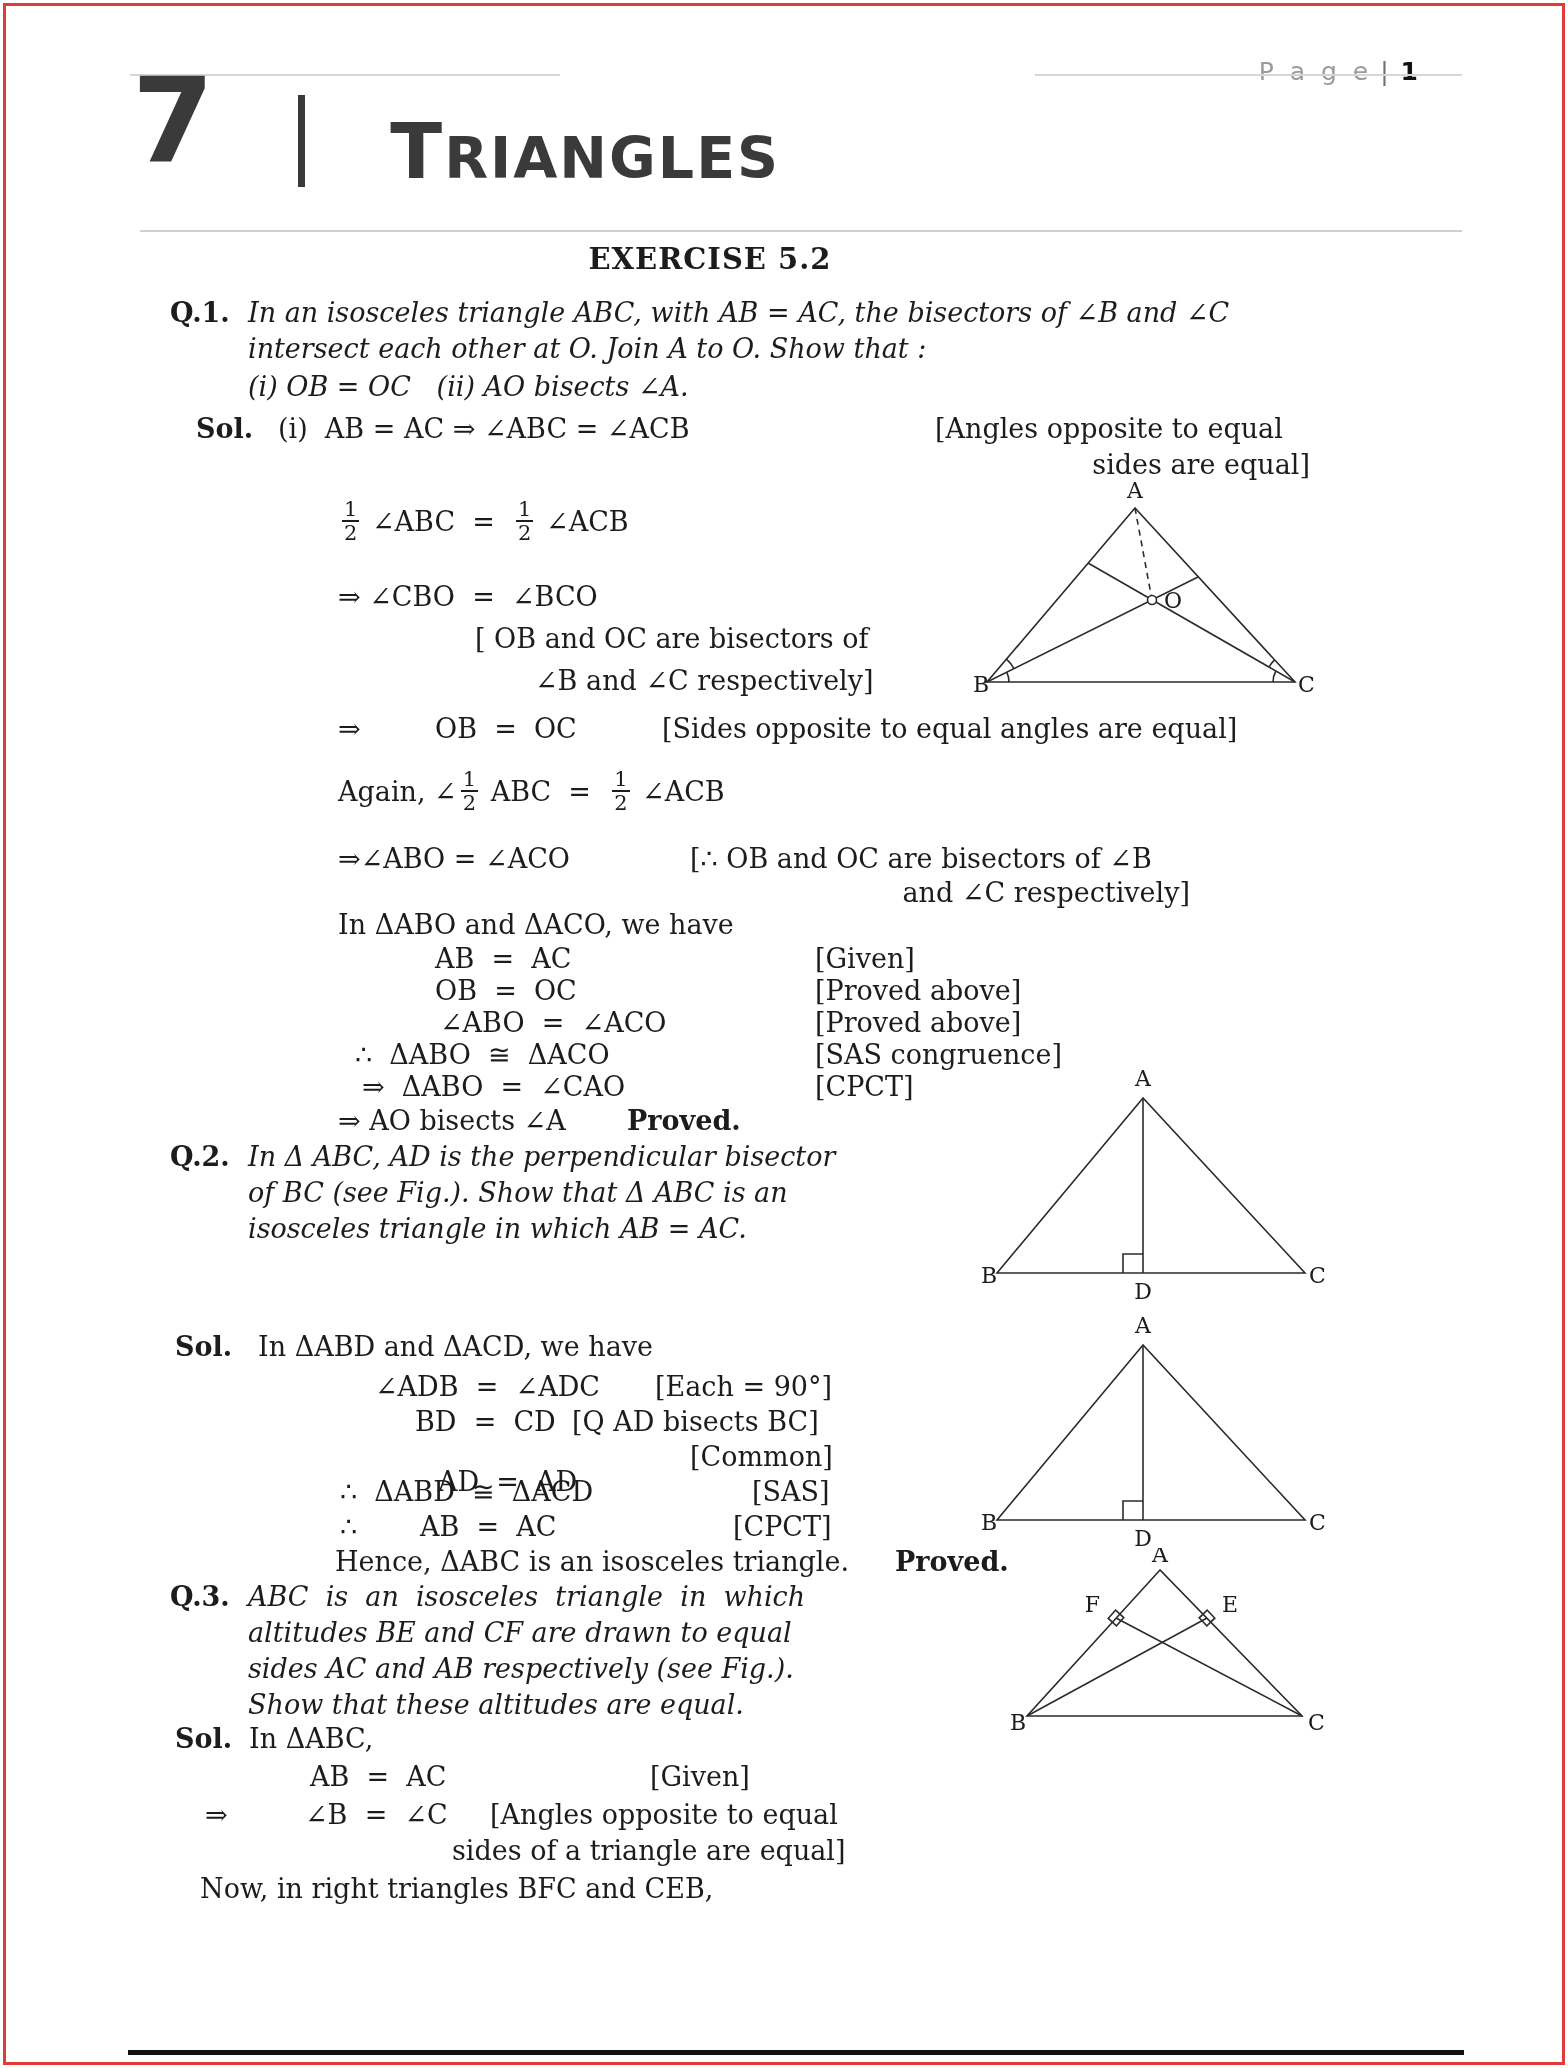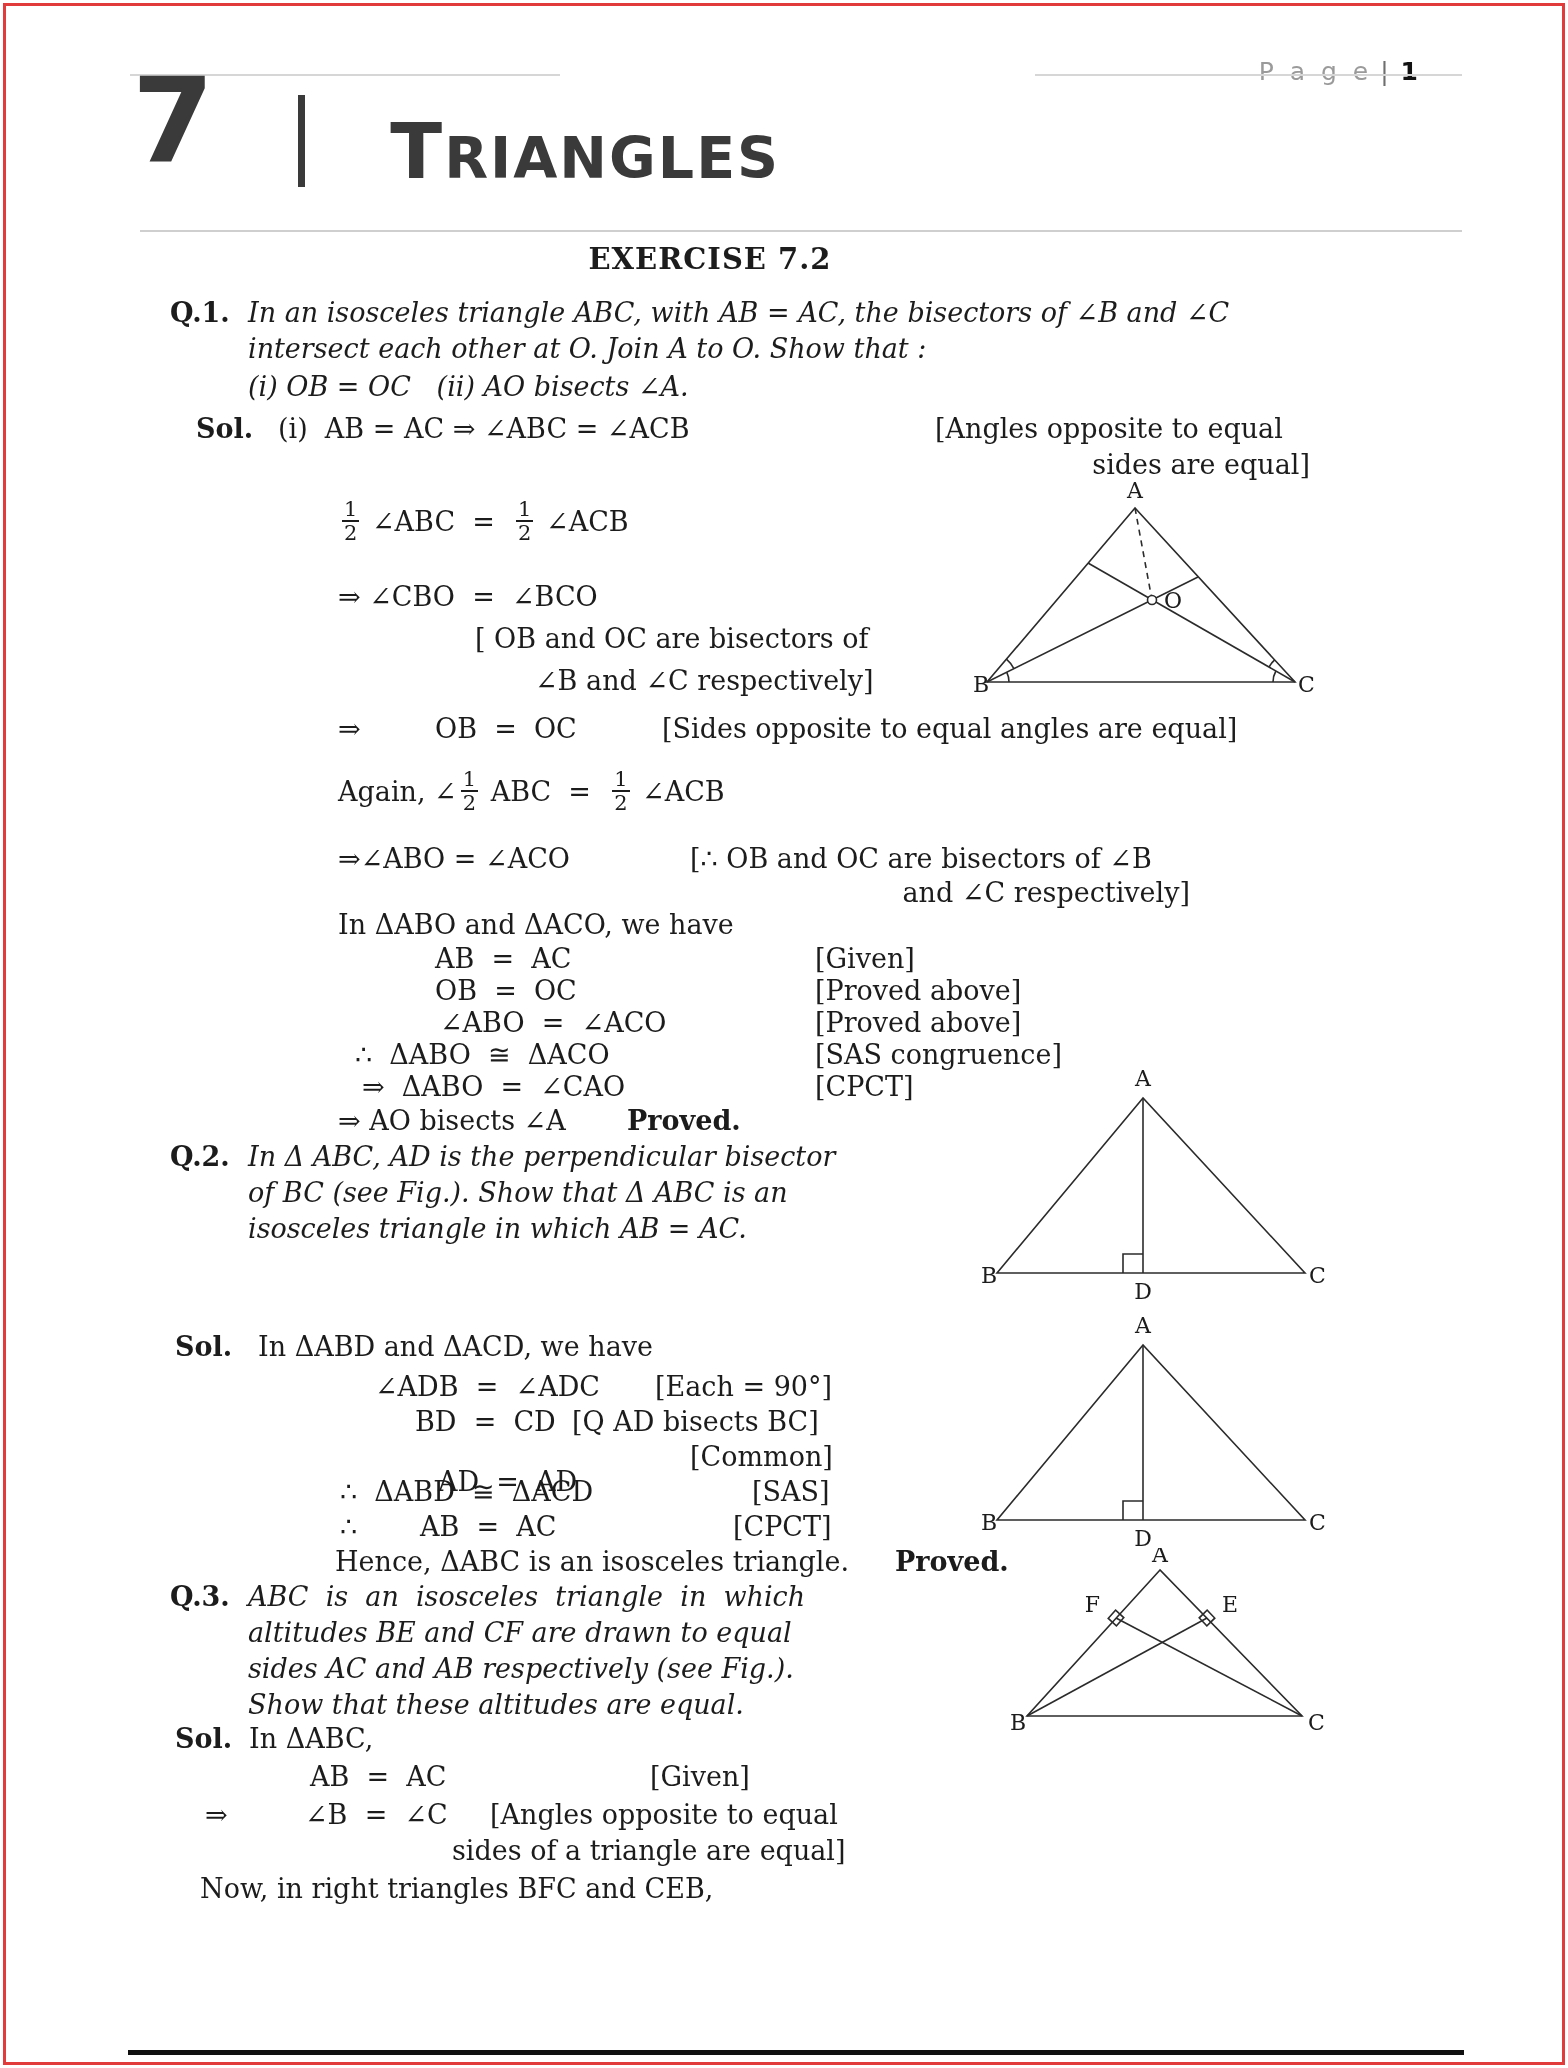--- a/index.html
+++ b/index.html
@@ -43,21 +43,21 @@
   <div class="hrule" style="left:130px; top:74px; width:430px;"></div>
   <div class="hrule" style="left:1035px; top:74px; width:427px;"></div>
 
   <div class="abs chapnum" style="left:132px; top:62px;">7</div>
   <div class="abs chapbar" style="left:298px; top:95px; width:7px; height:92px;"></div>
   <div class="abs chaptitle" style="left:360px; top:98px;">
     <span class="big">T</span><span class="rest">RIANGLES</span>
   </div>
   <div class="hrule" style="left:140px; top:230px; width:1322px; background:#cfcfcf;"></div>
 
-  <div class="abs exheading" style="left:170px; top:242px; width:1080px;">EXERCISE 7.2</div>
+  <div class="abs exheading" style="left:170px; top:242px; width:1080px;">EXERCISE 5.2</div>
 
   <div class="abs t b" style="left:170px; top:296px;">Q.1.</div>
   <div class="abs t it" style="left:248px; top:296px;">In an isosceles triangle ABC, with AB = AC, the bisectors of ∠B and ∠C</div>
   <div class="abs t it" style="left:248px; top:332px;">intersect each other at O. Join A to O. Show that :</div>
   <div class="abs t it" style="left:248px; top:370px;">(i) OB = OC   (ii) AO bisects ∠A.</div>
 
   <div class="abs t b" style="left:196px; top:412px;">Sol.</div>
   <div class="abs t" style="left:278px; top:412px;">(i)  AB = AC ⇒ ∠ABC = ∠ACB</div>
   <div class="abs t" style="left:935px; top:412px;">[Angles opposite to equal</div>
   <div class="abs t right" style="right:258px; top:448px;">sides are equal]</div>

